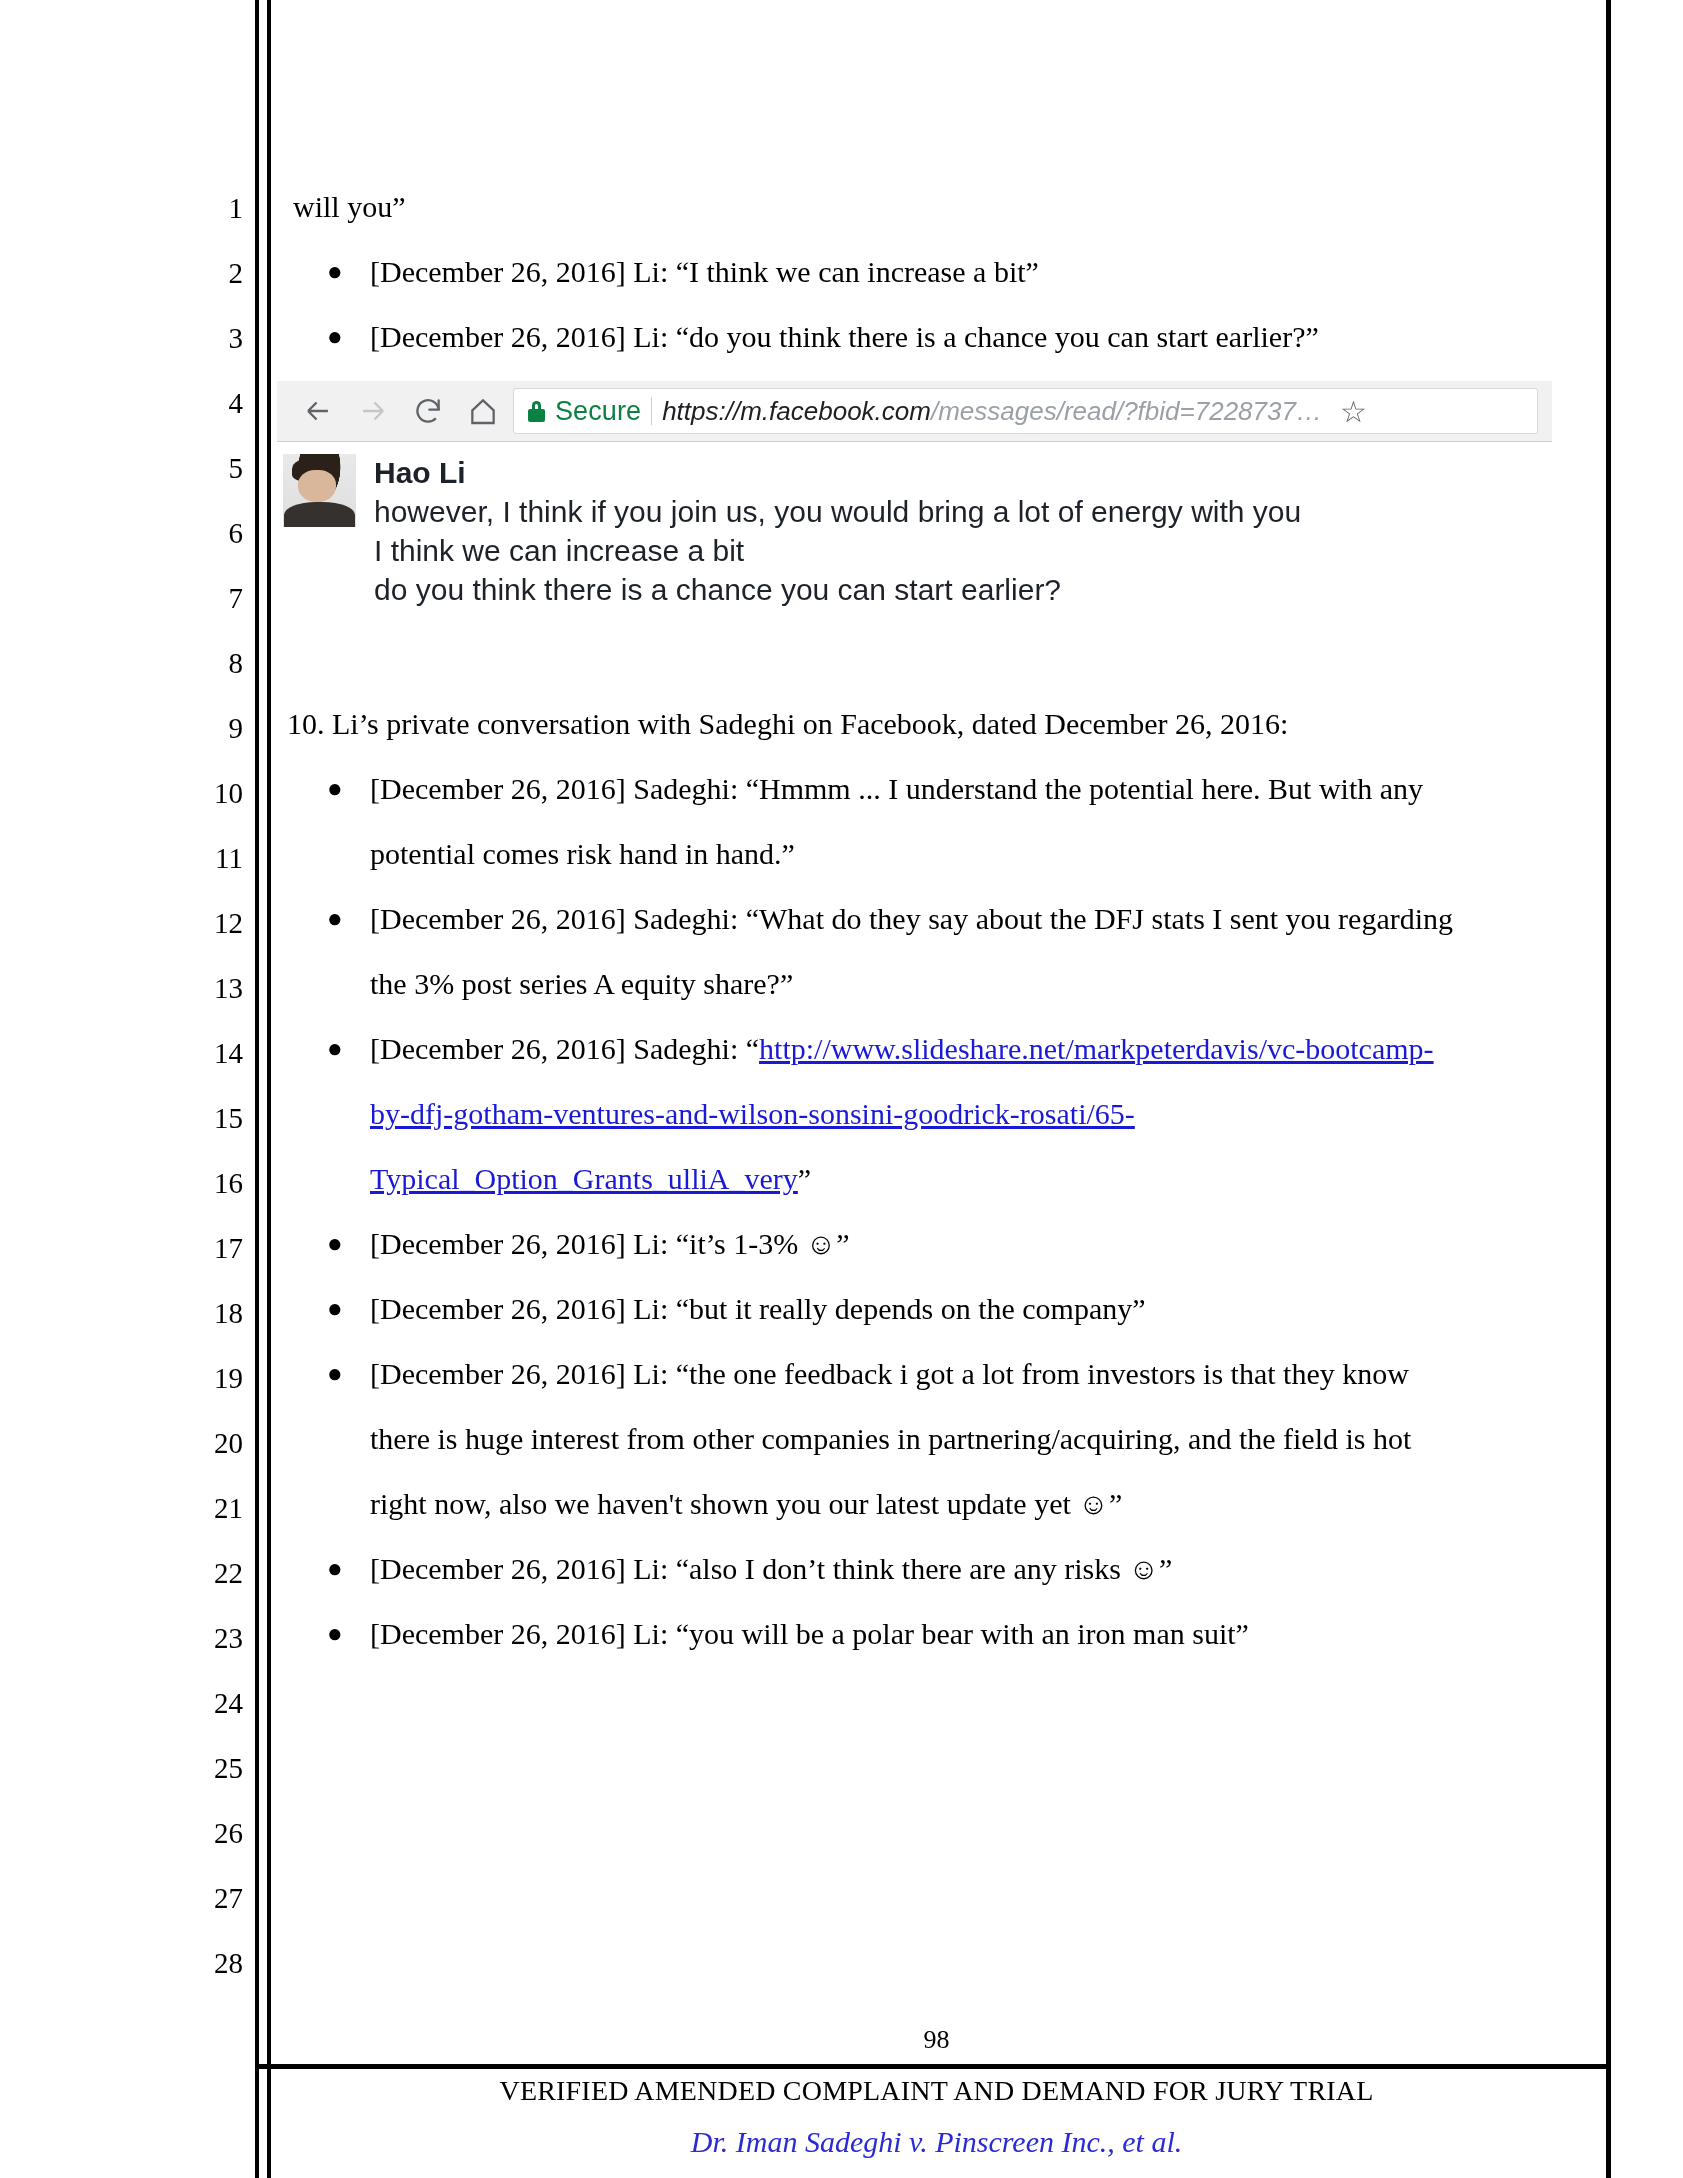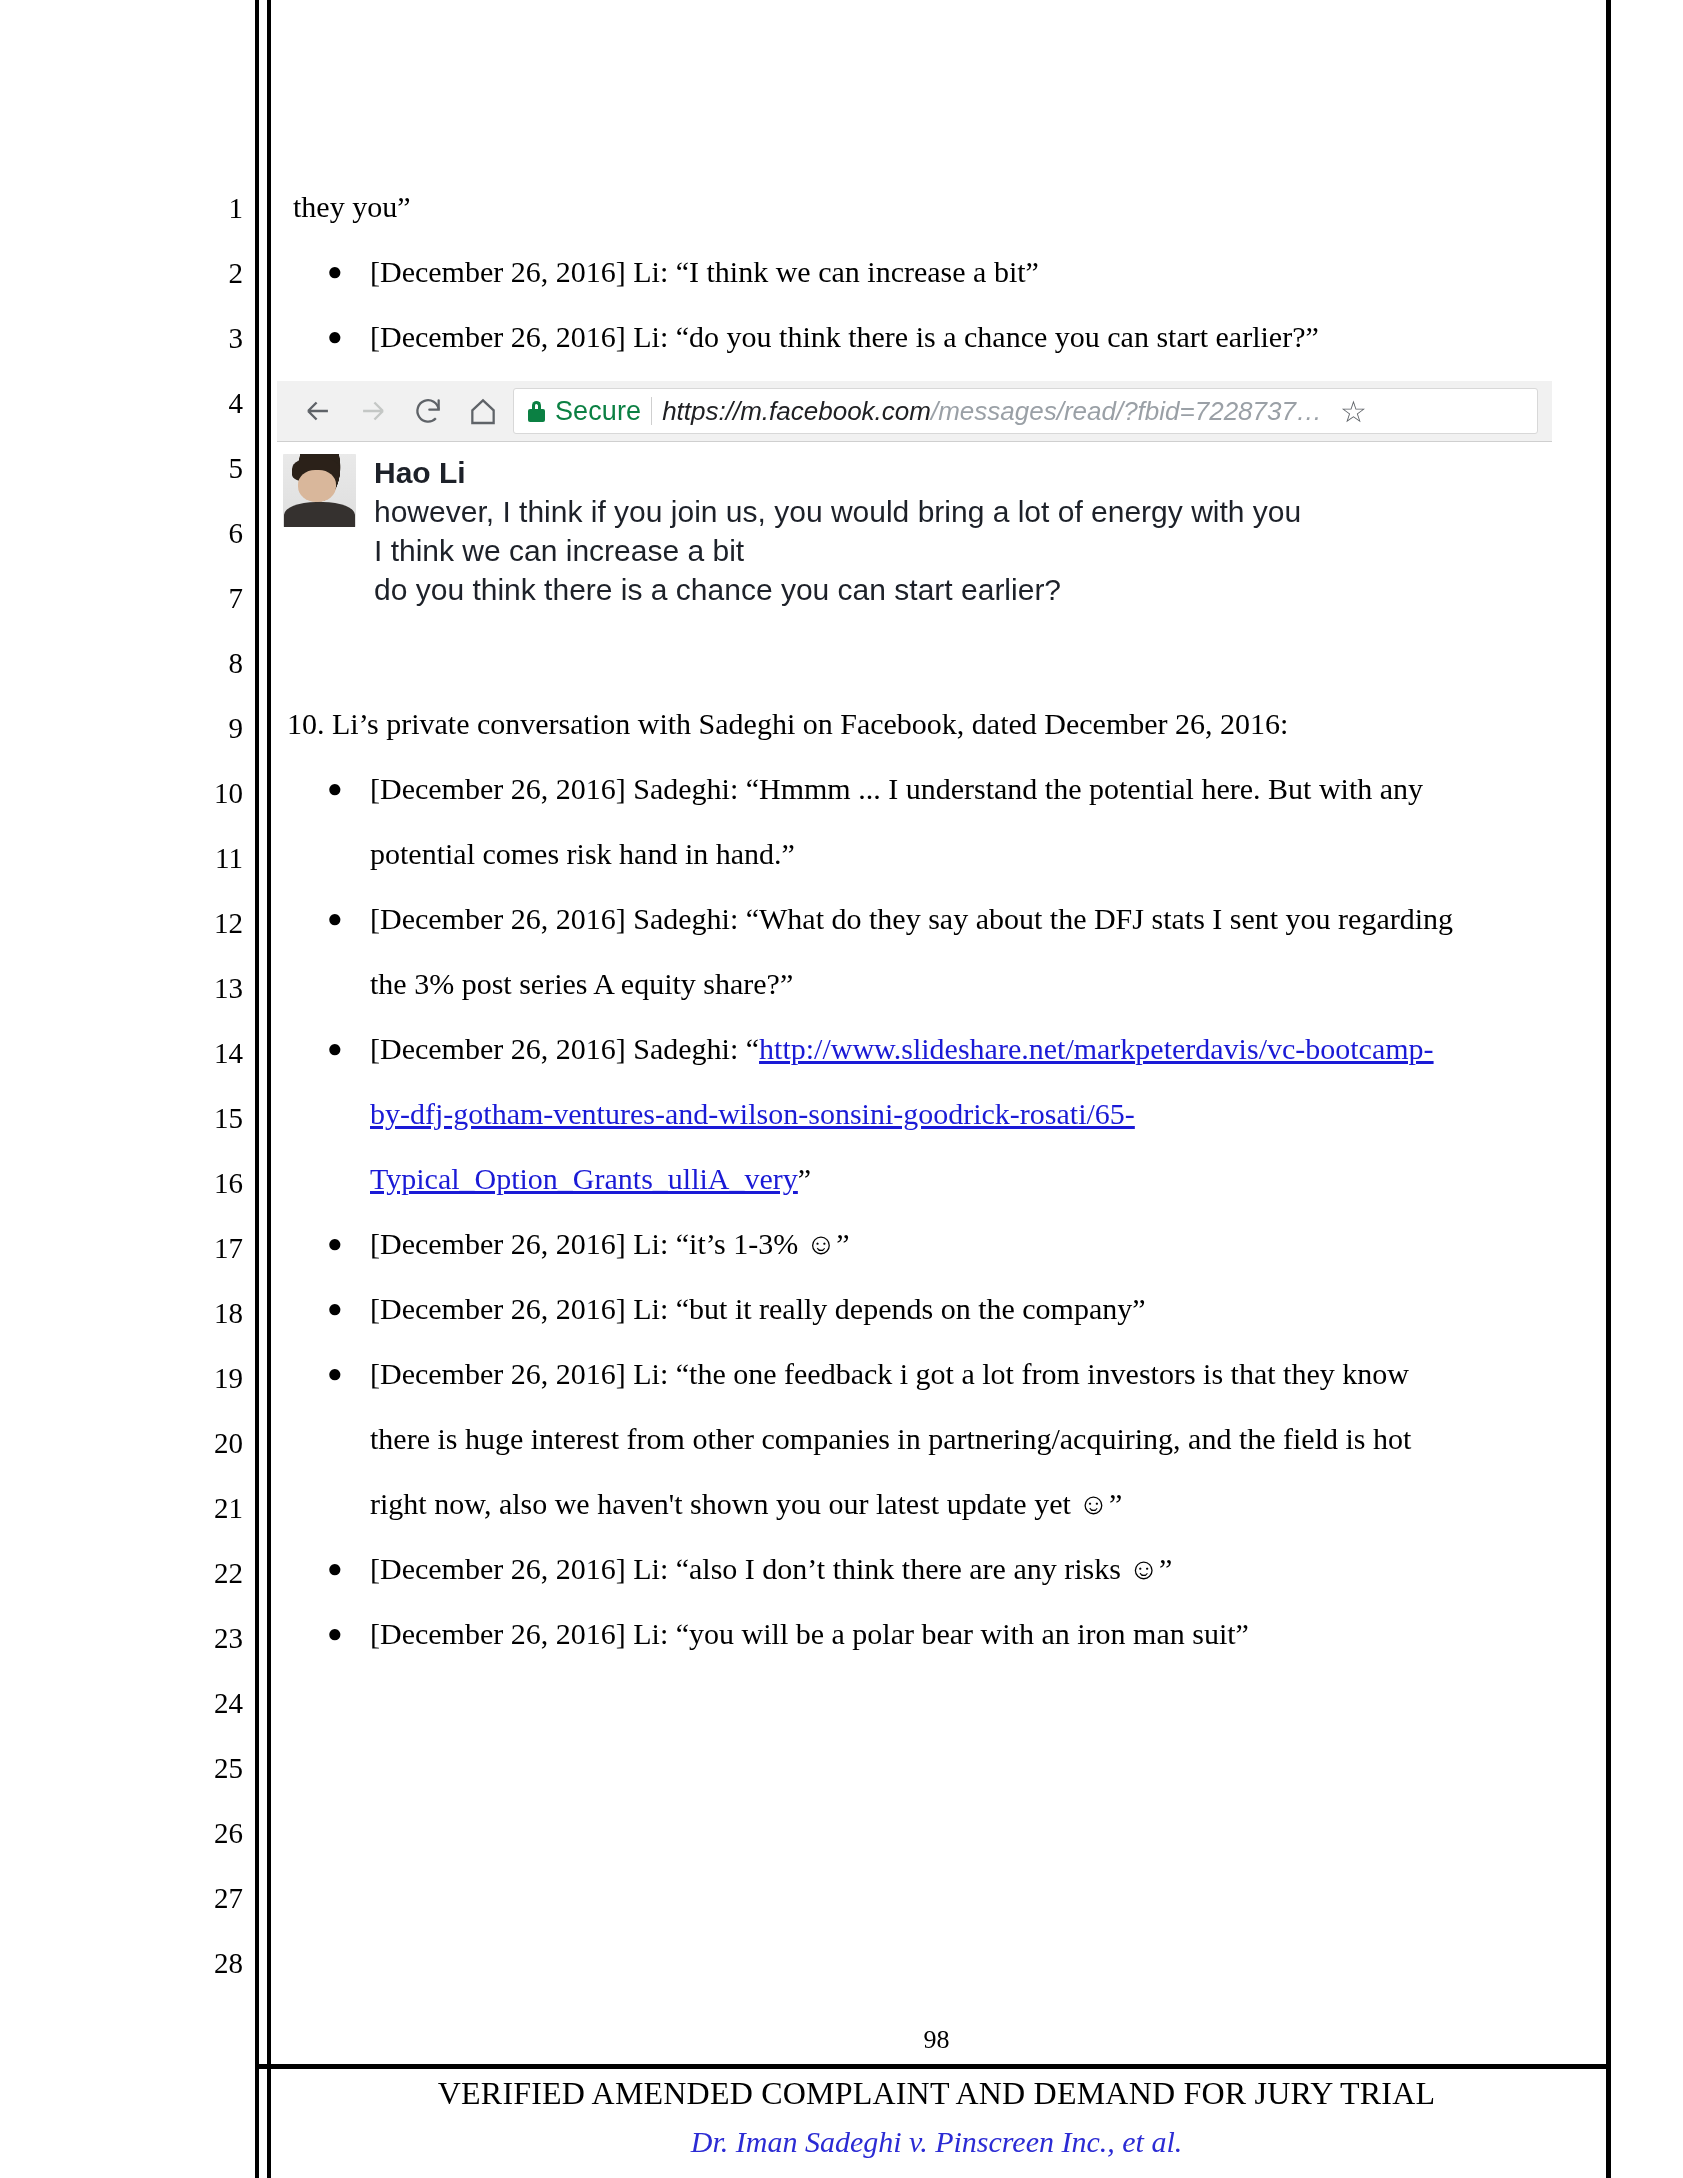--- a/index.html
+++ b/index.html
@@ -239,21 +239,21 @@
     width: 1351px;
     top: 2064px;
     height: 5px;
     background: #000;
   }
   #footer-title {
     position: absolute;
     left: 267px; right: 77px;
     top: 2075px;
     text-align: center;
-    font-size: 32px;
+    font-size: 28px;
     color: #000;
     letter-spacing: 0.2px;
   }
   #footer-case {
     position: absolute;
     left: 267px; right: 77px;
     top: 2125px;
     text-align: center;
     font-size: 30px;
     font-style: italic;
@@ -294,21 +294,21 @@
       <div>22</div>
       <div>23</div>
       <div>24</div>
       <div>25</div>
       <div>26</div>
       <div>27</div>
       <div>28</div>
     </div>
 
   <div id="content">
-    <div class="txt">they you”</div>
+    <div class="txt">will you”</div>
 
     <div class="bullet-row">
       <span class="dot">●</span>
       <div class="line">[December 26, 2016] Li: “I think we can increase a bit”</div>
     </div>
 
     <div class="bullet-row">
       <span class="dot">●</span>
       <div class="line">[December 26, 2016] Li: “do you think there is a chance you can start earlier?”</div>
     </div>

